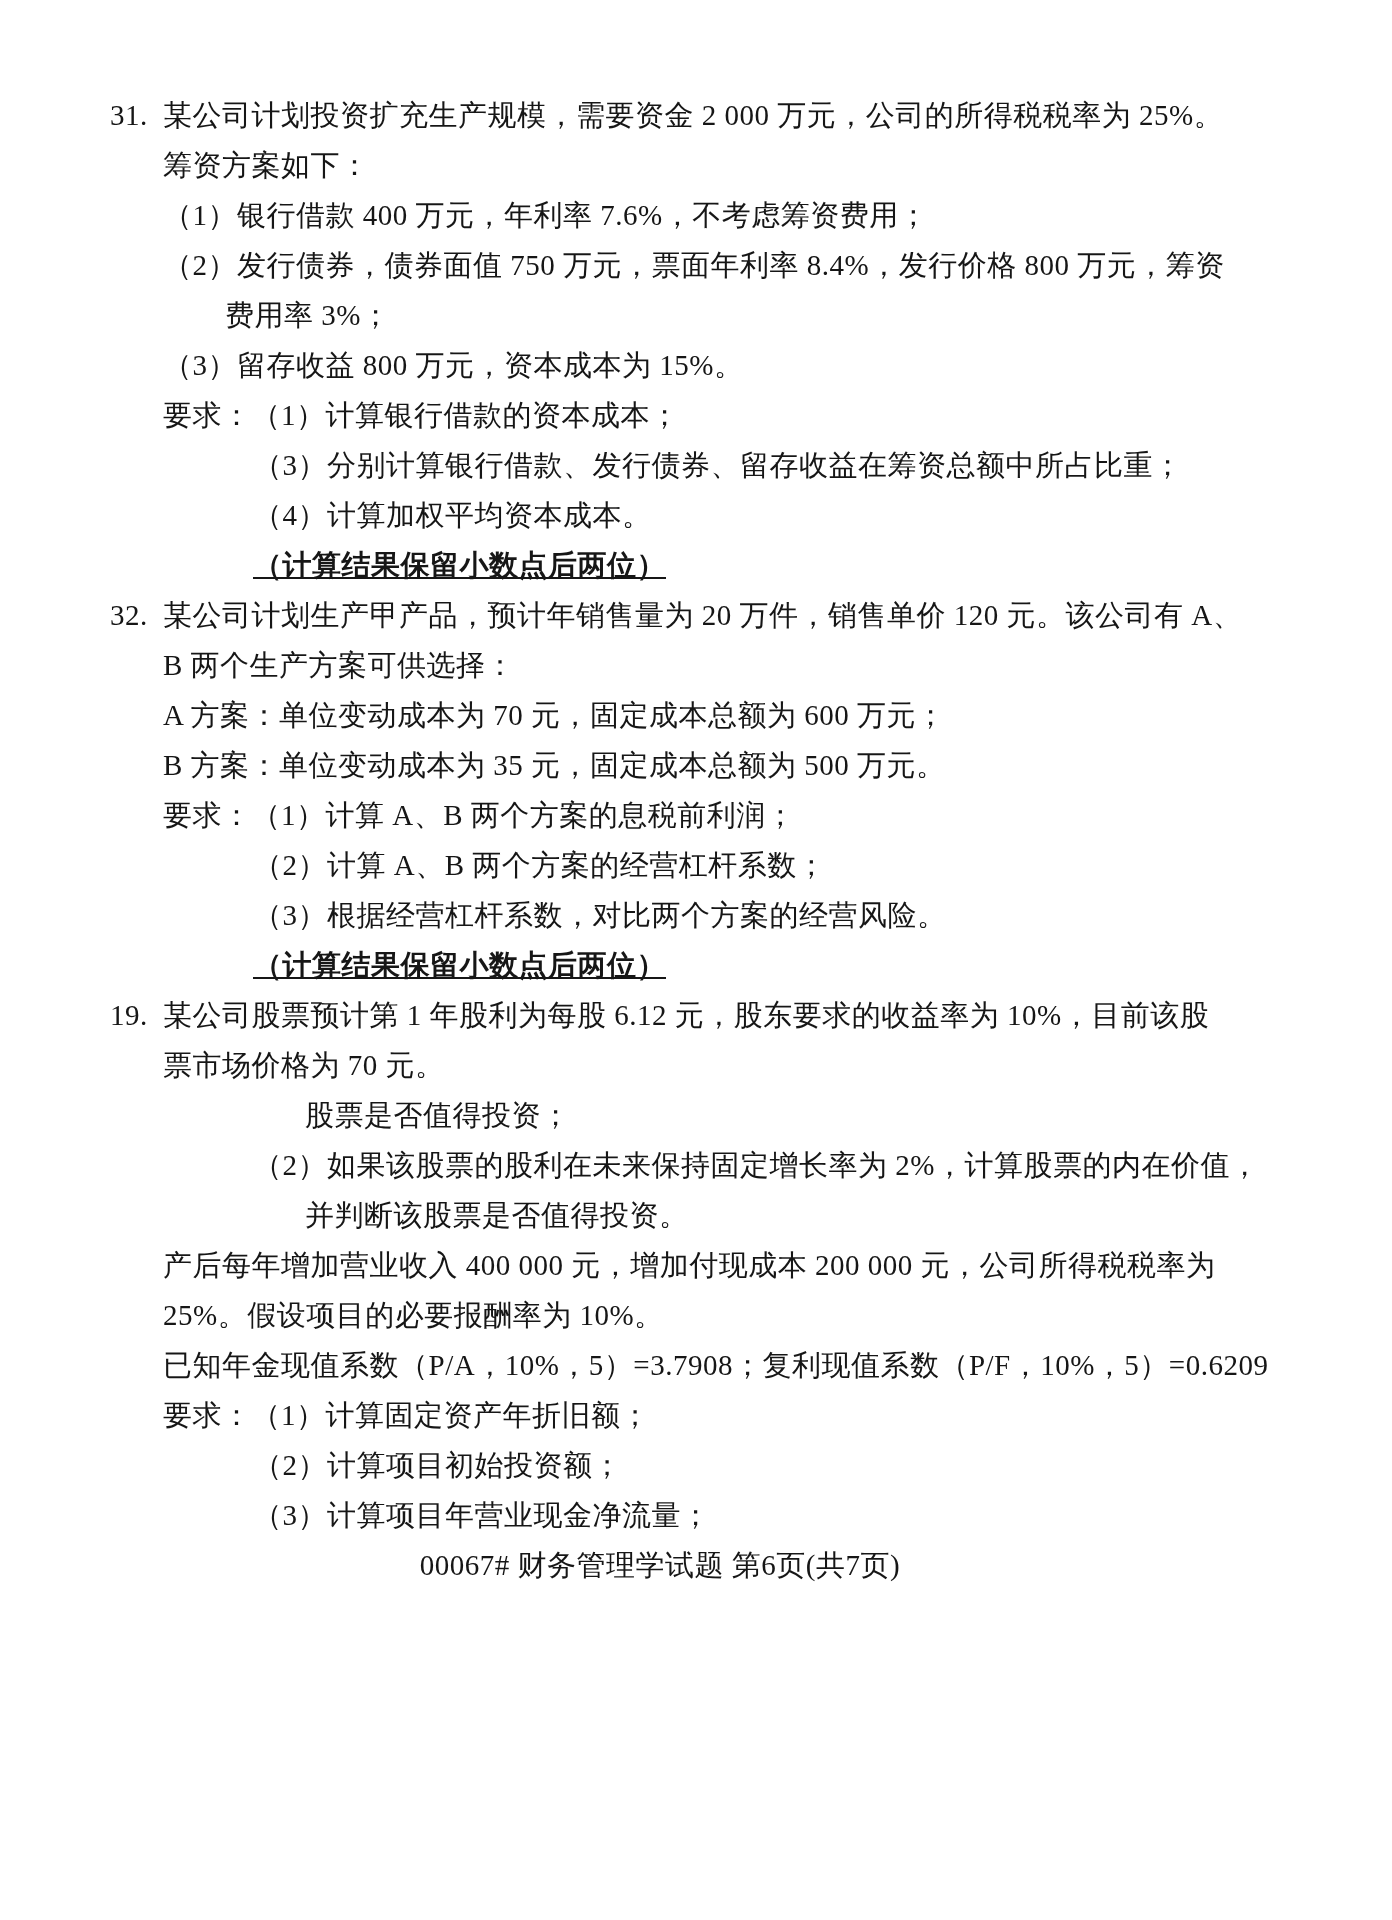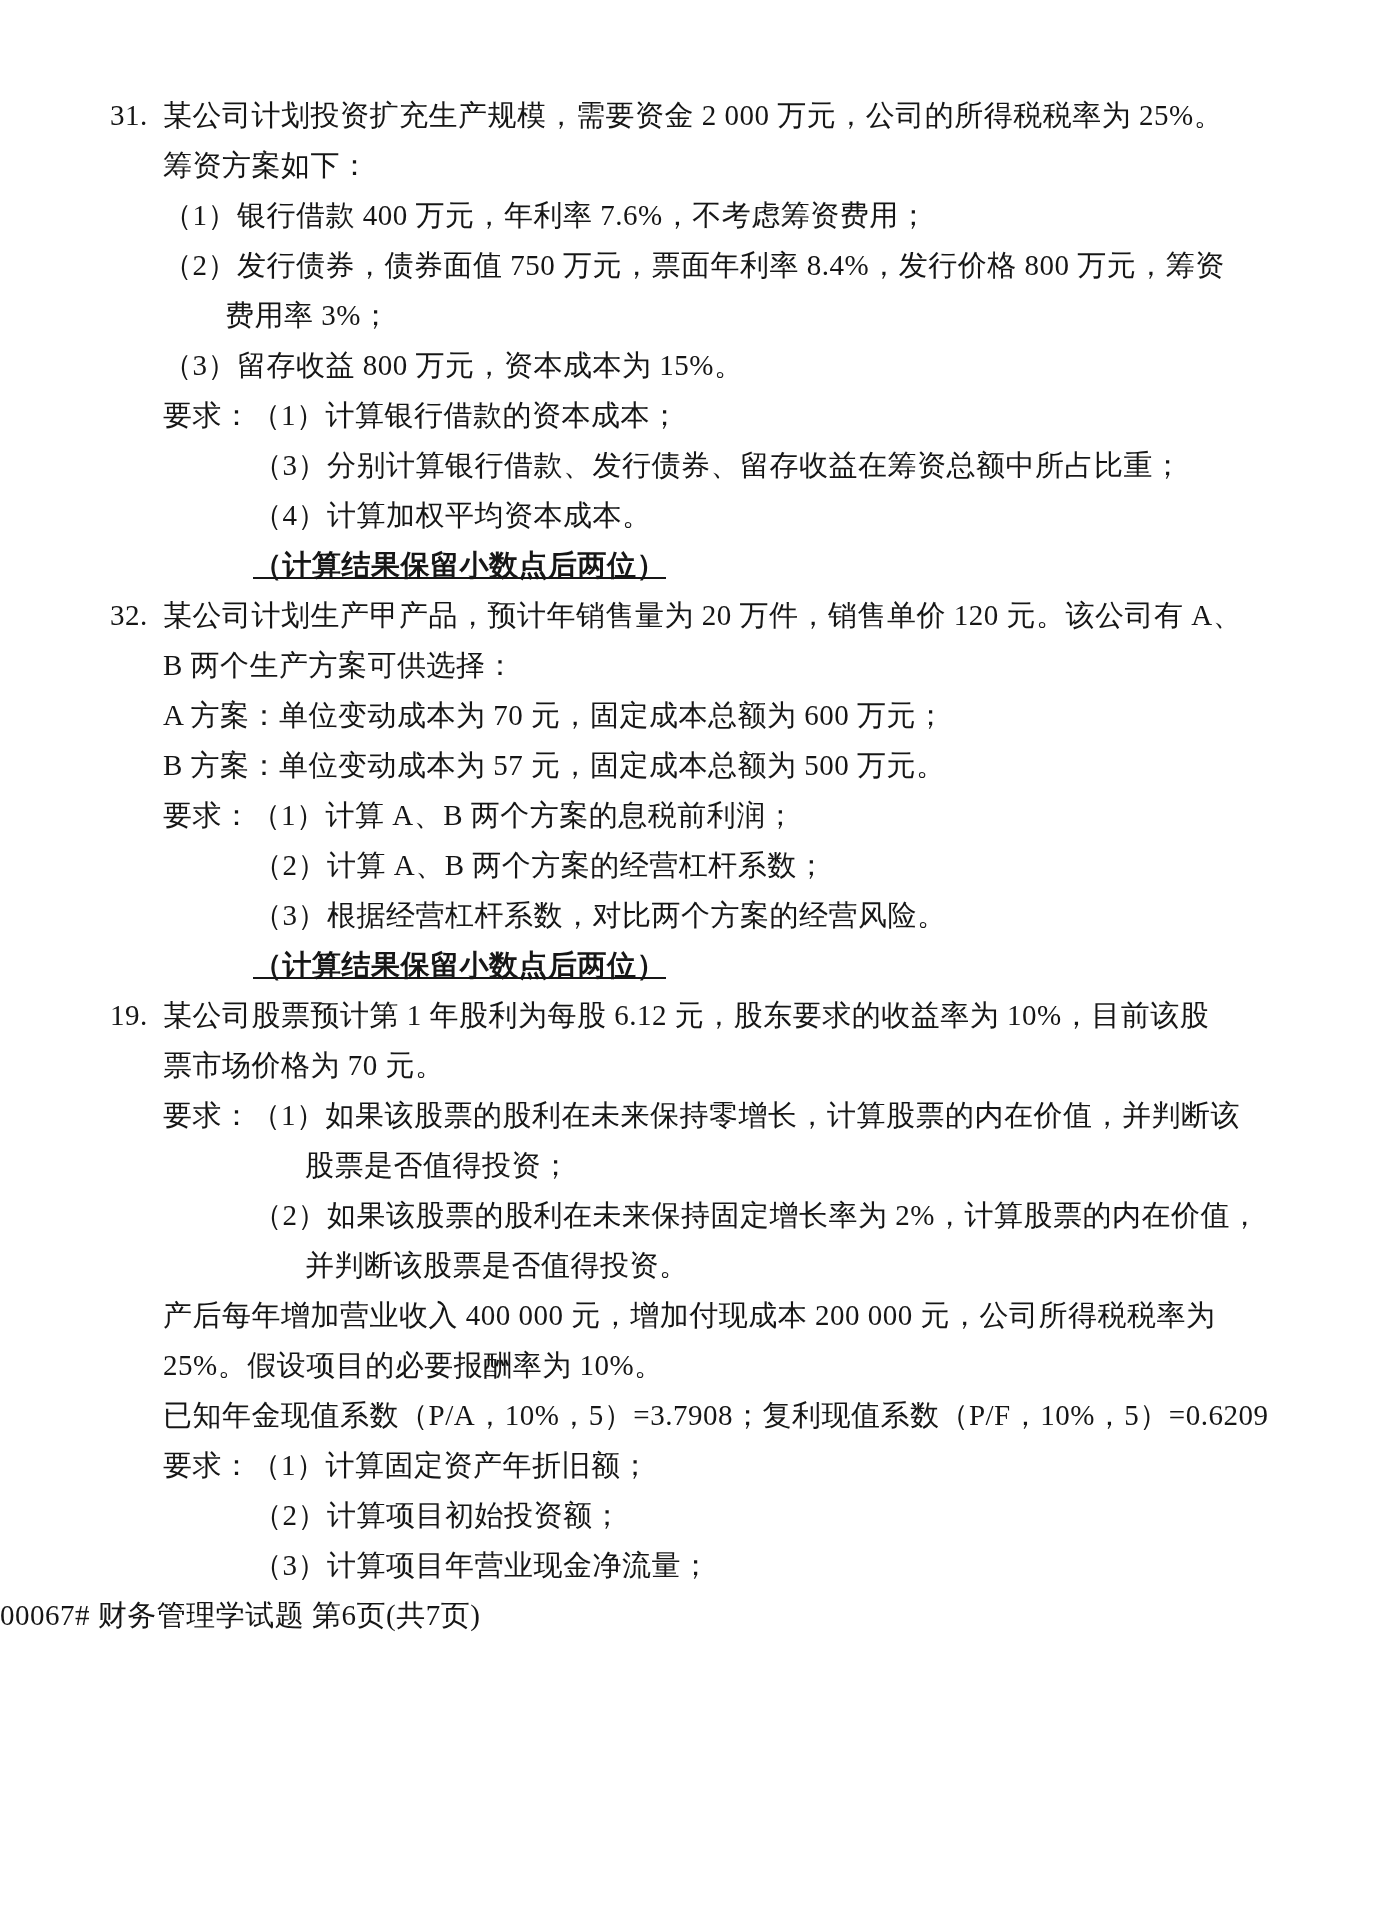--- a/index.html
+++ b/index.html
@@ -34,20 +34,21 @@
   
   .ind-a { padding-left: 163px; }
   
   .ind-b { padding-left: 225px; }
   
   .ind-c { padding-left: 253px; }
   
   .ind-d { padding-left: 305px; }
   .bold-note { font-weight: 700; text-decoration: underline; }
   .footer {
+    text-align: center;
     padding-right: 72px;
     font-size: 29px;
   }
 </style>
 </head>
 <body>
 
 <div class="page">
 
   <section>
@@ -60,31 +61,30 @@
     <div class="line ind-a">要求：（1）计算银行借款的资本成本；</div>
     <div class="line ind-c">（3）分别计算银行借款、发行债券、留存收益在筹资总额中所占比重；</div>
     <div class="line ind-c">（4）计算加权平均资本成本。</div>
     <div class="line ind-c bold-note">（计算结果保留小数点后两位）</div>
   </section>
 
   <section>
     <div class="line q-first"><span class="qnum">32.</span><span>某公司计划生产甲产品，预计年销售量为 20 万件，销售单价 120 元。该公司有 A、</span></div>
     <div class="line ind-a">B 两个生产方案可供选择：</div>
     <div class="line ind-a">A 方案：单位变动成本为 70 元，固定成本总额为 600 万元；</div>
-    <div class="line ind-a">B 方案：单位变动成本为 57 元，固定成本总额为 500 万元。</div>
+    <div class="line ind-a">B 方案：单位变动成本为 35 元，固定成本总额为 500 万元。</div>
     <div class="line ind-a">要求：（1）计算 A、B 两个方案的息税前利润；</div>
     <div class="line ind-c">（2）计算 A、B 两个方案的经营杠杆系数；</div>
     <div class="line ind-c">（3）根据经营杠杆系数，对比两个方案的经营风险。</div>
     <div class="line ind-c bold-note">（计算结果保留小数点后两位）</div>
   </section>
 
   <section>
     <div class="line q-first"><span class="qnum">19.</span><span>某公司股票预计第 1 年股利为每股 6.12 元，股东要求的收益率为 10%，目前该股</span></div>
     <div class="line ind-a">票市场价格为 70 元。</div>
-    <div class="line ind-a">要求：（1）如果该股票的股利在未来保持零增长，计算股票的内在价值，并判断该</div>
     <div class="line ind-d">股票是否值得投资；</div>
     <div class="line ind-c">（2）如果该股票的股利在未来保持固定增长率为 2%，计算股票的内在价值，</div>
     <div class="line ind-d">并判断该股票是否值得投资。</div>
   </section>
 
   <section>
     <div class="line ind-a">产后每年增加营业收入 400 000 元，增加付现成本 200 000 元，公司所得税税率为</div>
     <div class="line ind-a">25%。假设项目的必要报酬率为 10%。</div>
     <div class="line ind-a">已知年金现值系数（P/A，10%，5）=3.7908；复利现值系数（P/F，10%，5）=0.6209</div>
     <div class="line ind-a">要求：（1）计算固定资产年折旧额；</div>

